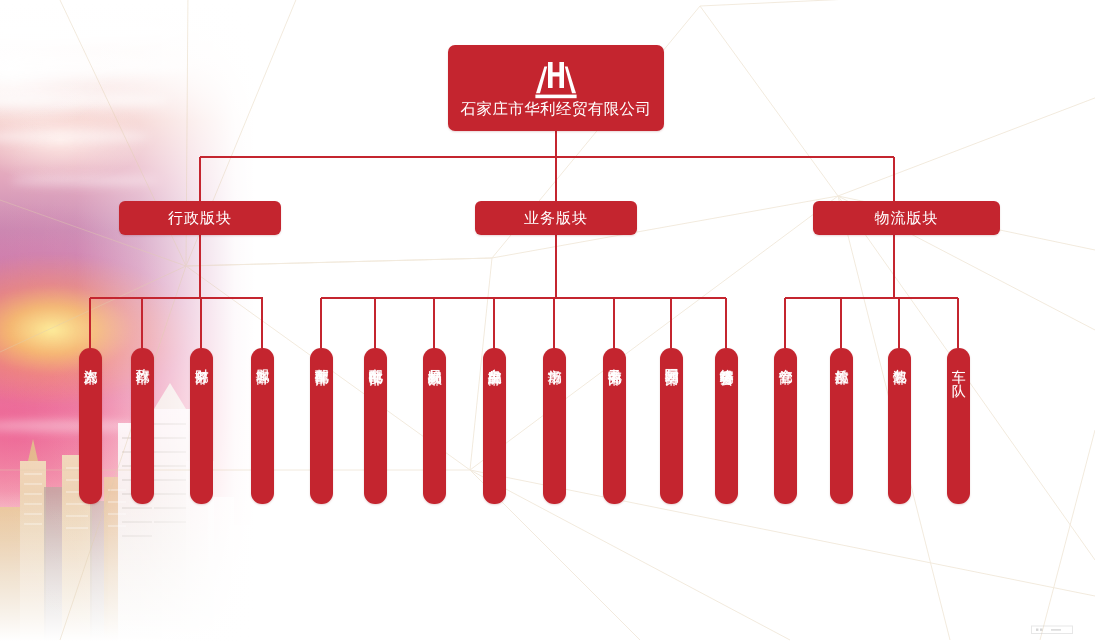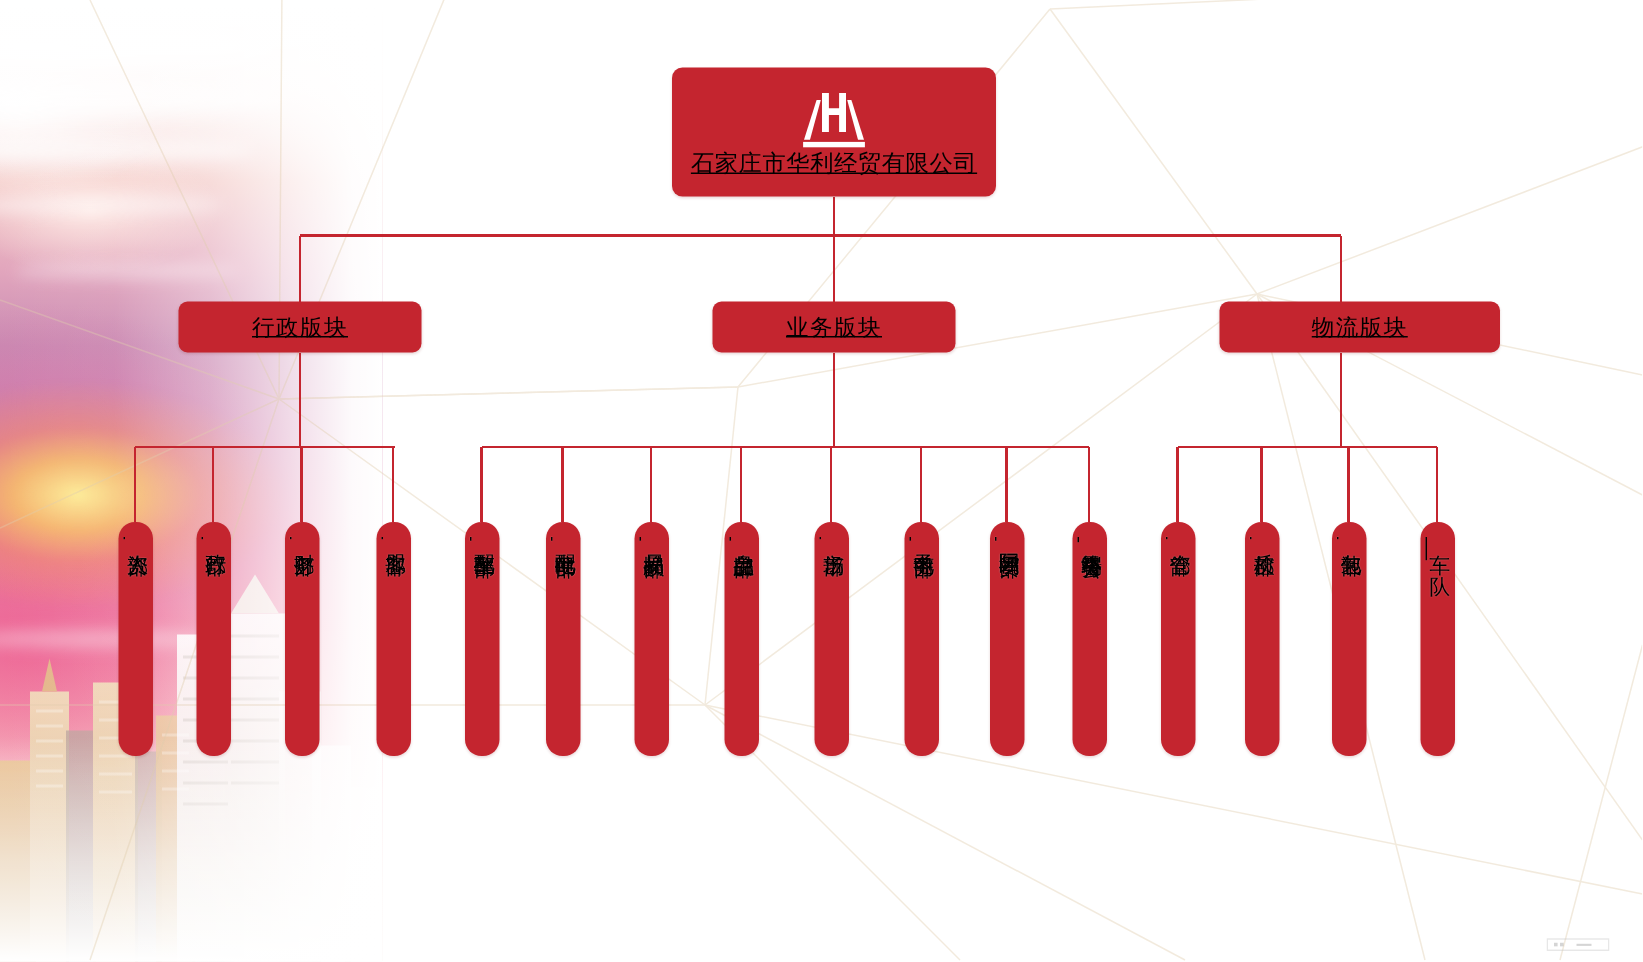--- a/index.html
+++ b/index.html
@@ -91,26 +91,25 @@
     background: linear-gradient(0deg, #ffffff 0%, rgba(255,255,255,.6) 45%, rgba(255,255,255,0) 100%);
   }
 
   
   .connectors { position: absolute; inset: 0; }
 
   
   .node {
     position: absolute;
     background: #c4252f;
-    color: #000000;
+    color: #ffffff;
     display: flex;
     align-items: center;
     justify-content: center;
     box-shadow: 0 1px 2px rgba(120,20,25,.18);
-    text-decoration: underline;
   }
 
   .node-root {
     left: 448px; top: 45px;
     width: 216px; height: 86px;
     border-radius: 7px;
     flex-direction: column;
     padding-top: 6px;
   }
   .root-logo { width: 46px; height: 40px; margin-bottom: 2px; }

